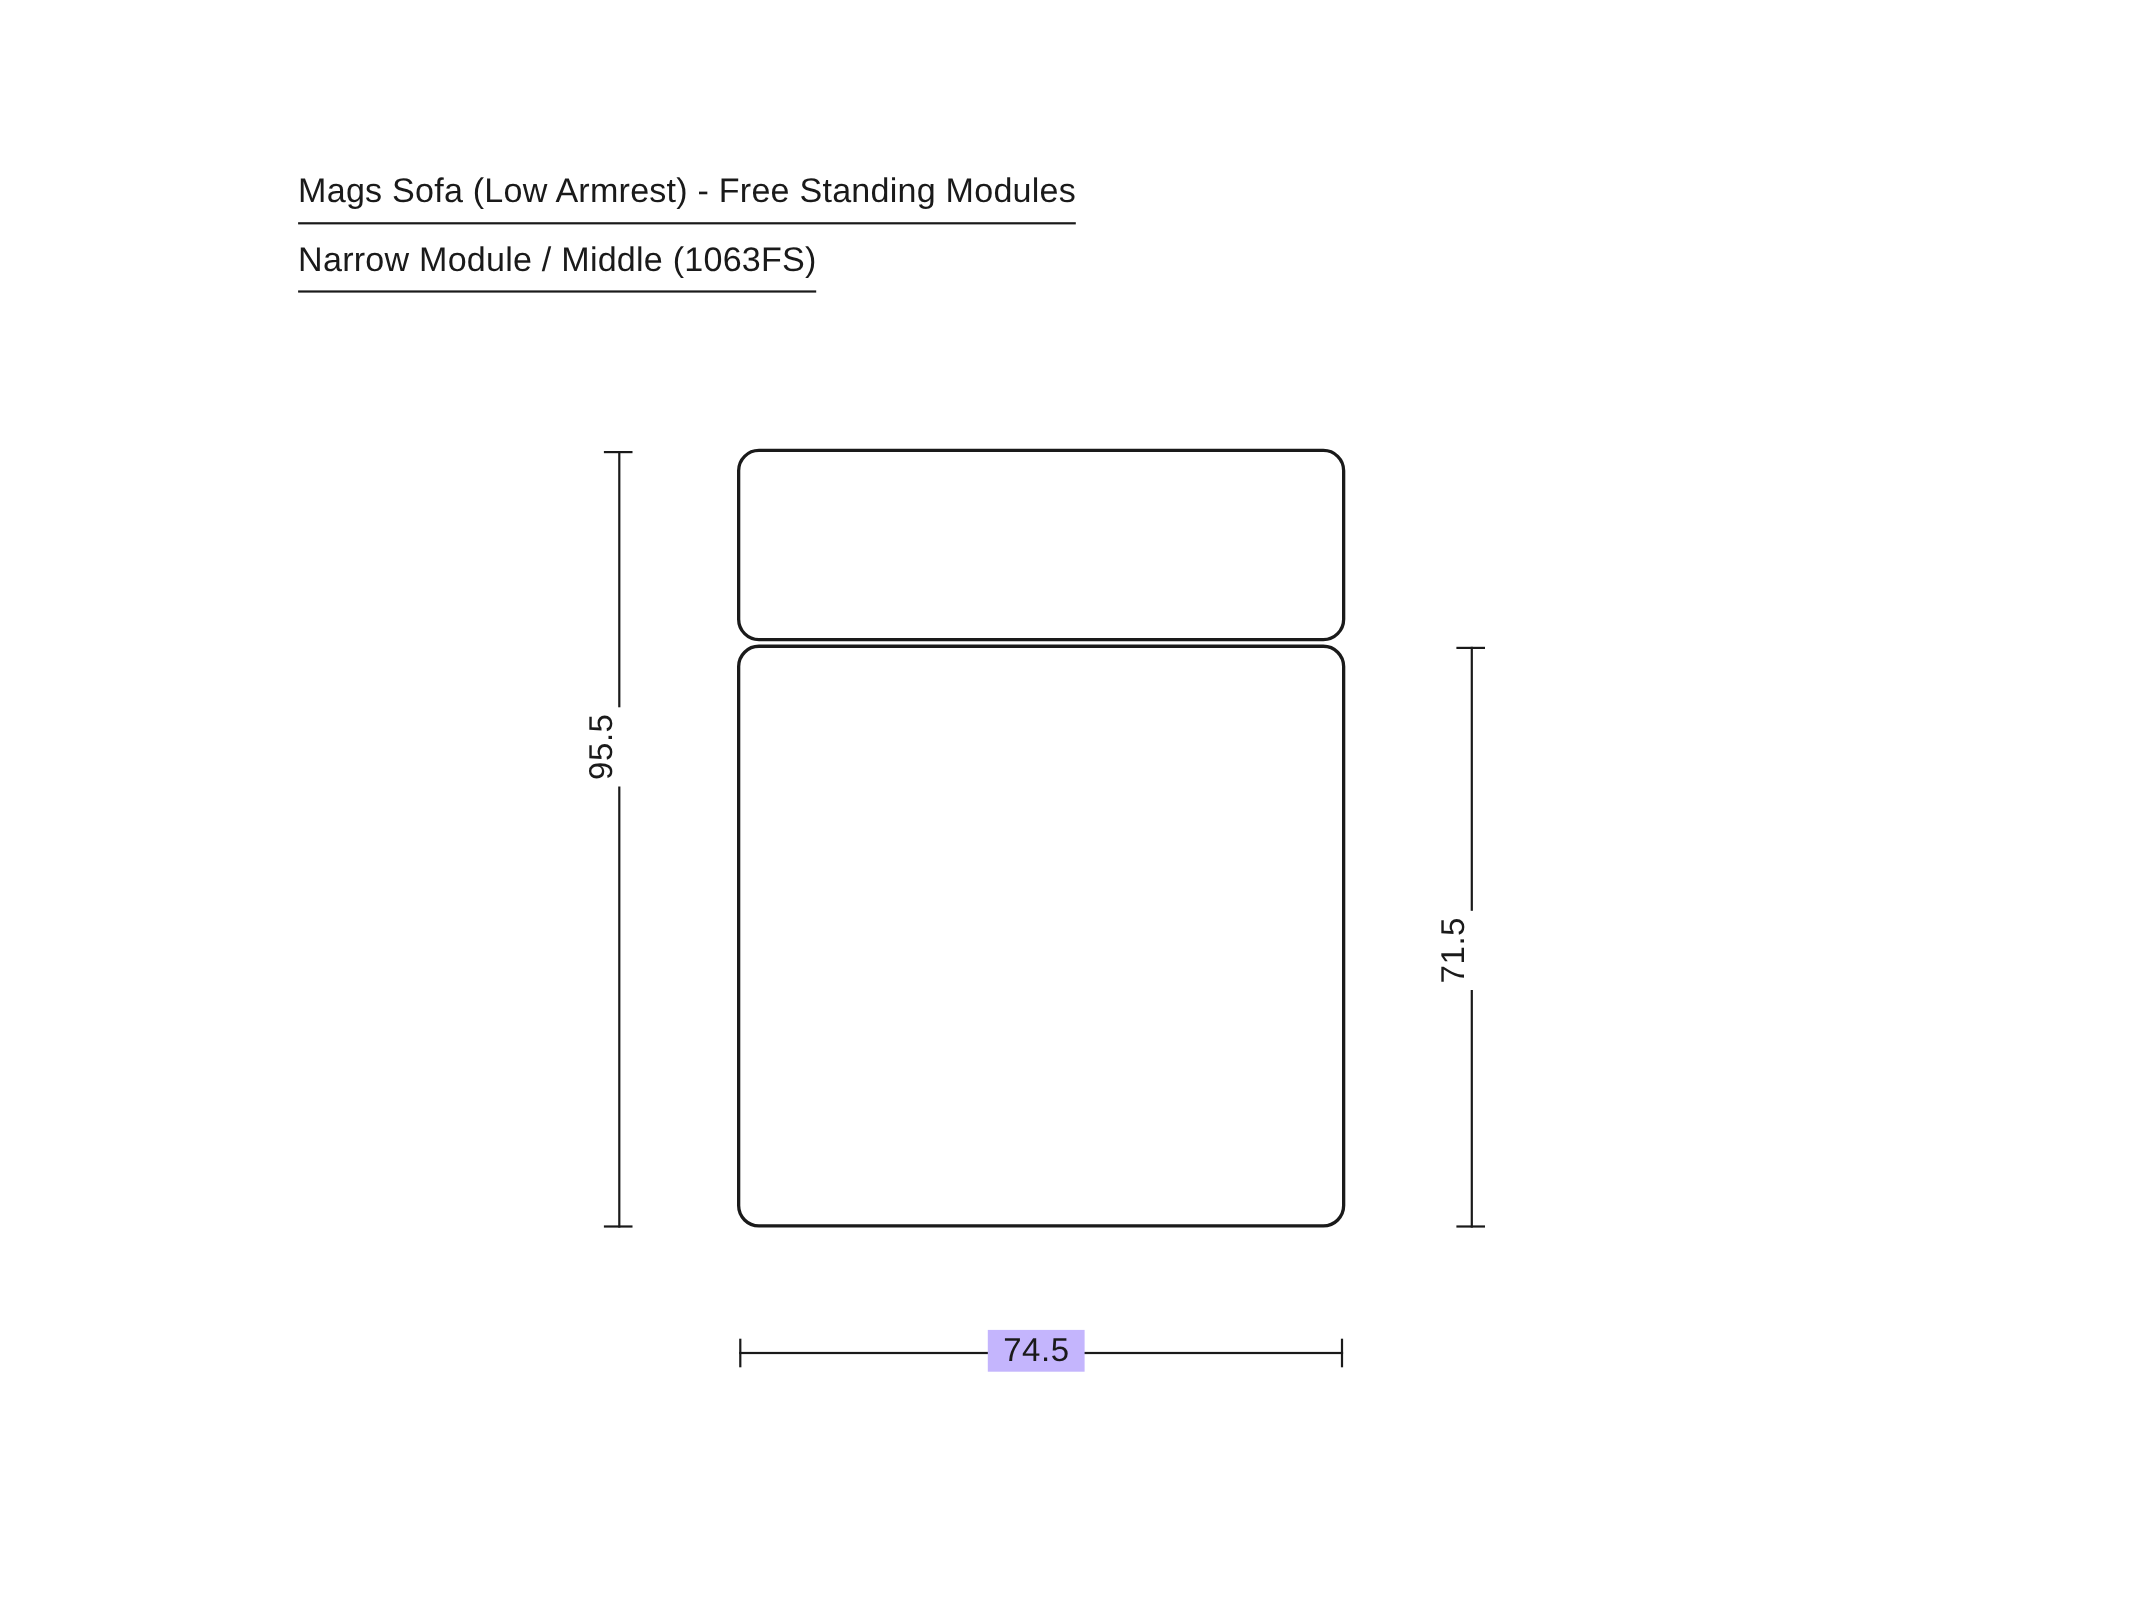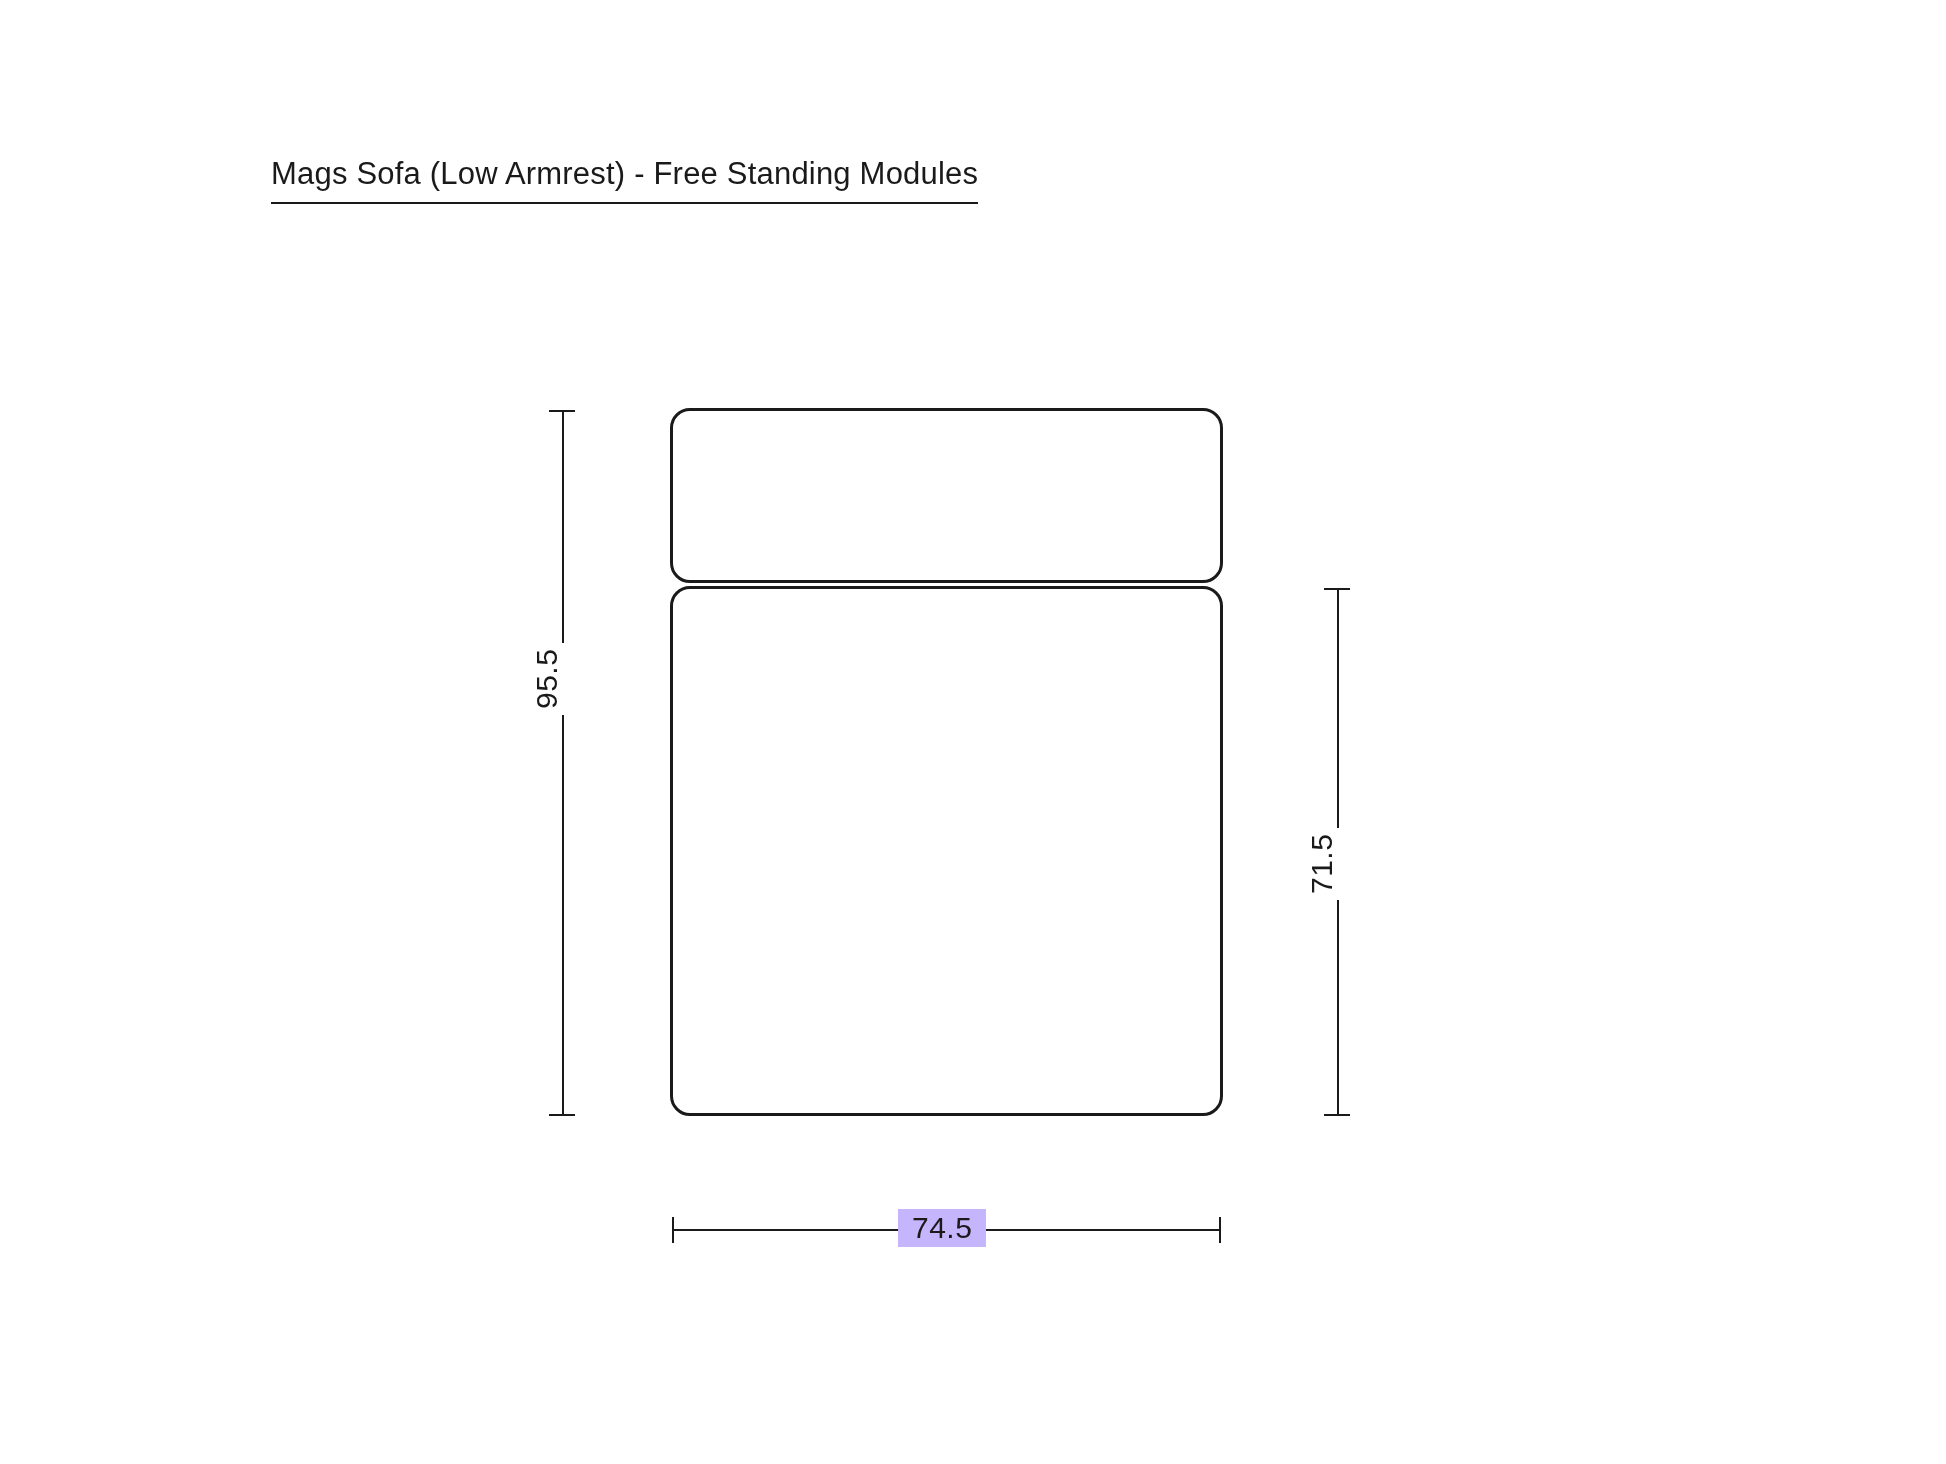--- a/index.html
+++ b/index.html
@@ -138,20 +138,23 @@
     background: #c4b5fd;
     padding: 2px 14px;
     white-space: nowrap;
   }
 </style>
 </head>
 <body>
 
 <div id="title-block">
   <span class="title-line">Mags Sofa (Low Armrest) - Free Standing Modules</span>
+  <span id="title-line-2-wrap">
+    <span class="title-line">Narrow Module / Middle (1063FS)</span>
+  </span>
 </div>
 
 <div id="drawing">
 
   <div class="part" id="backrest"></div>
   <div class="part" id="seat"></div>
 
   <div class="dim-line-v" id="dim-total-height-line"></div>
   <div class="tick-h" id="dim-total-height-tick-top"></div>
   <div class="tick-h" id="dim-total-height-tick-bottom"></div>

